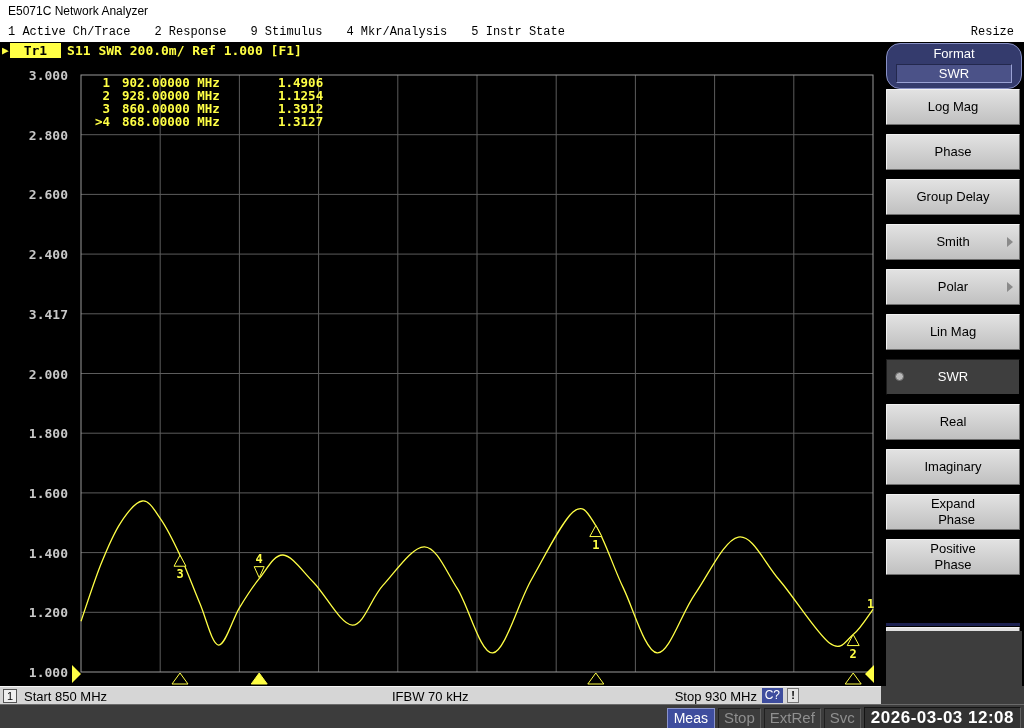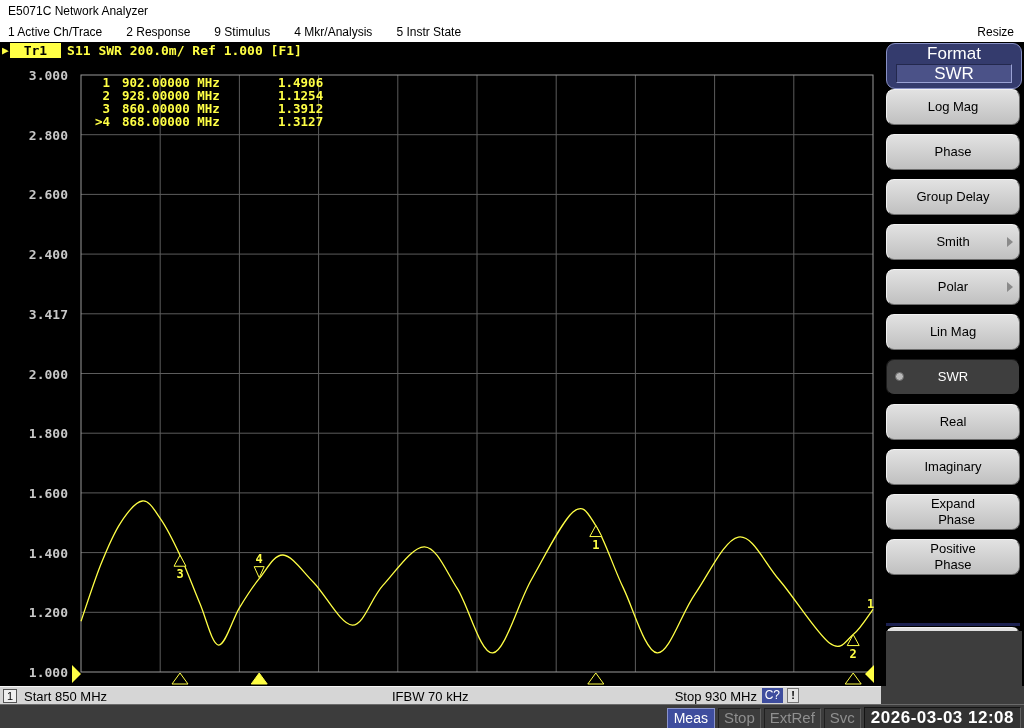--- a/index.html
+++ b/index.html
@@ -2,21 +2,21 @@
 <html><head>
 <meta charset="utf-8">
 <style>
   html,body{margin:0;padding:0;background:#888;}
   .window{position:relative;width:1024px;height:728px;background:#000;overflow:hidden;
           font-family:"Liberation Sans",sans-serif;}
   
   .titlebar{position:absolute;left:0;top:0;width:1024px;height:22px;background:#fff;color:#000;
             font-size:12px;line-height:22px;padding-left:8px;box-sizing:border-box;}
   .menubar{position:absolute;left:0;top:22px;width:1024px;height:20px;background:#fff;color:#000;
-           font-size:12px;display:flex;align-items:center;}
+           font-size:12px;display:flex;align-items:center;font-family:Liberation Mono, monospace;}
   .menu-items{display:flex;gap:24px;padding-left:8px;}
   .menu-item{cursor:default;}
   .resize{margin-left:auto;padding-right:10px;}
   
   .main{position:absolute;left:0;top:42px;width:884px;height:644px;background:#000;}
   .trace-status{position:absolute;left:0;top:0;height:16px;display:flex;align-items:center;
                 font:bold 13px "DejaVu Sans Mono",monospace;color:#ffff45;white-space:pre;}
   .tr-arrow{color:#ffff45;font-size:11px;margin:0 1px 0 2px;}
   .tr-badge{background:#ffff45;color:#000;padding:0 14px;margin-right:6px;}
   .ylabel{position:absolute;left:6px;width:62px;text-align:right;
@@ -24,26 +24,26 @@
   .mtable{position:absolute;left:80px;top:34px;font:bold 12.5px "DejaVu Sans Mono",monospace;
           color:#ffff45;line-height:13px;}
   .mrow{display:flex;}
   .mnum{width:30px;text-align:right;}
   .mfreq{width:148px;margin-left:12px;}
   .mval{margin-left:8px;}
   svg#plot{position:absolute;left:0;top:0;}
   
   .sidebar{position:absolute;left:884px;top:42px;width:140px;height:644px;background:#000;}
   .sb-header{position:absolute;left:2px;top:1px;width:134px;height:44px;background:#343b6d;
-             border:1px solid #8890c4;border-radius:9px;color:#fff;font-size:17px;text-align:center;}
+             border:1px solid #8890c4;border-radius:14px;color:#fff;font-size:13px;text-align:center;}
   .sb-header .hd-title{line-height:20px;}
   .sb-header .hd-value{margin:0 9px;height:17px;line-height:17px;background:#4b5288;
              border:1px solid;border-color:#23284d #9aa2d4 #9aa2d4 #23284d;}
   .sbtn{position:absolute;left:2px;width:134px;height:36px;background:linear-gradient(#e2e2e2,#c0c0c0);
-        border:1px solid;border-color:#f2f2f2 #6e6e6e #6e6e6e #f2f2f2;border-radius:8px;color:#000;
+        border:1px solid;border-color:#f2f2f2 #6e6e6e #6e6e6e #f2f2f2;border-radius:1px;color:#000;
         font-size:13px;display:flex;align-items:center;justify-content:center;text-align:center;
         white-space:pre-line;box-sizing:border-box;line-height:16px;cursor:default;}
   .sbtn.selected{background:#3e3e3e;color:#fff;border-color:#1c1c1c #000 #000 #1c1c1c;}
   .sb-bullet{position:absolute;left:8px;top:50%;margin-top:-5px;width:9px;height:9px;border-radius:50%;
              background:#b8b8b8;border:1px solid #666;box-sizing:border-box;}
   .sb-arrow{position:absolute;right:6px;top:50%;margin-top:-5px;width:0;height:0;
             border-left:6px solid #8a8a8a;border-top:5px solid transparent;border-bottom:5px solid transparent;}
   .sb-divider{position:absolute;left:2px;width:134px;height:3px;background:#1b2050;}
   .sb-filler{position:absolute;left:2px;top:589px;width:136px;height:55px;background:#3d3d3d;}
   

